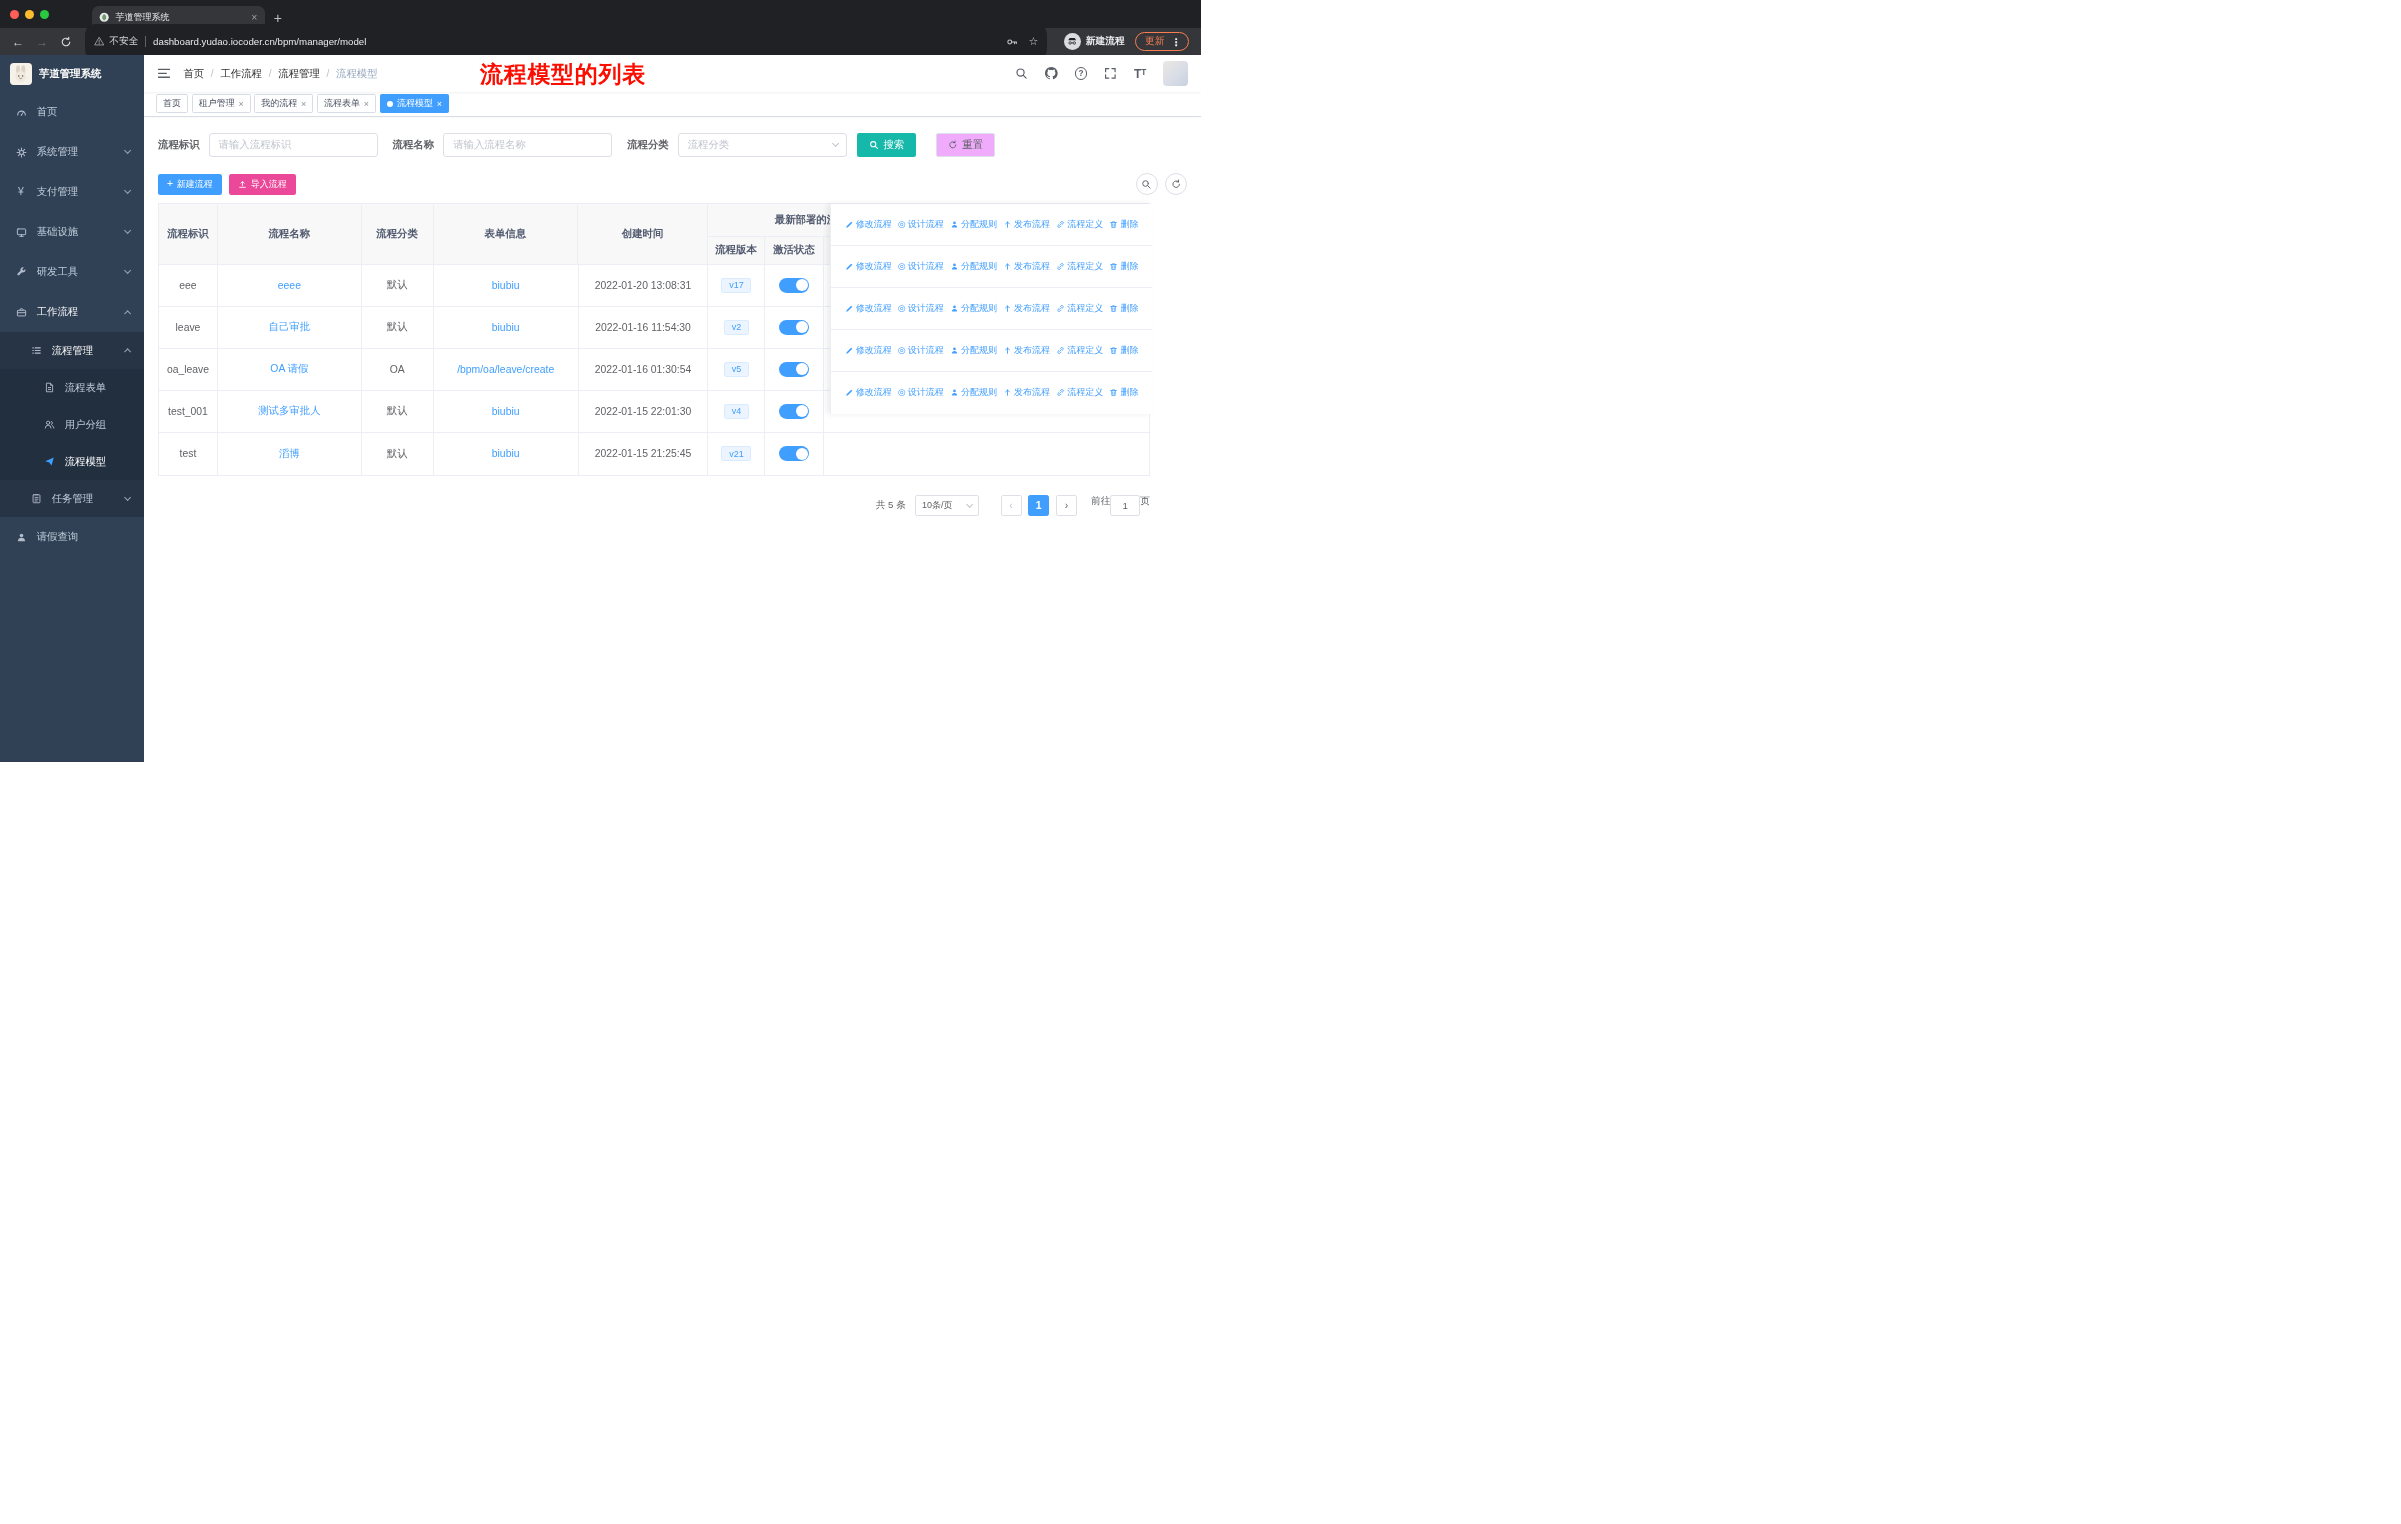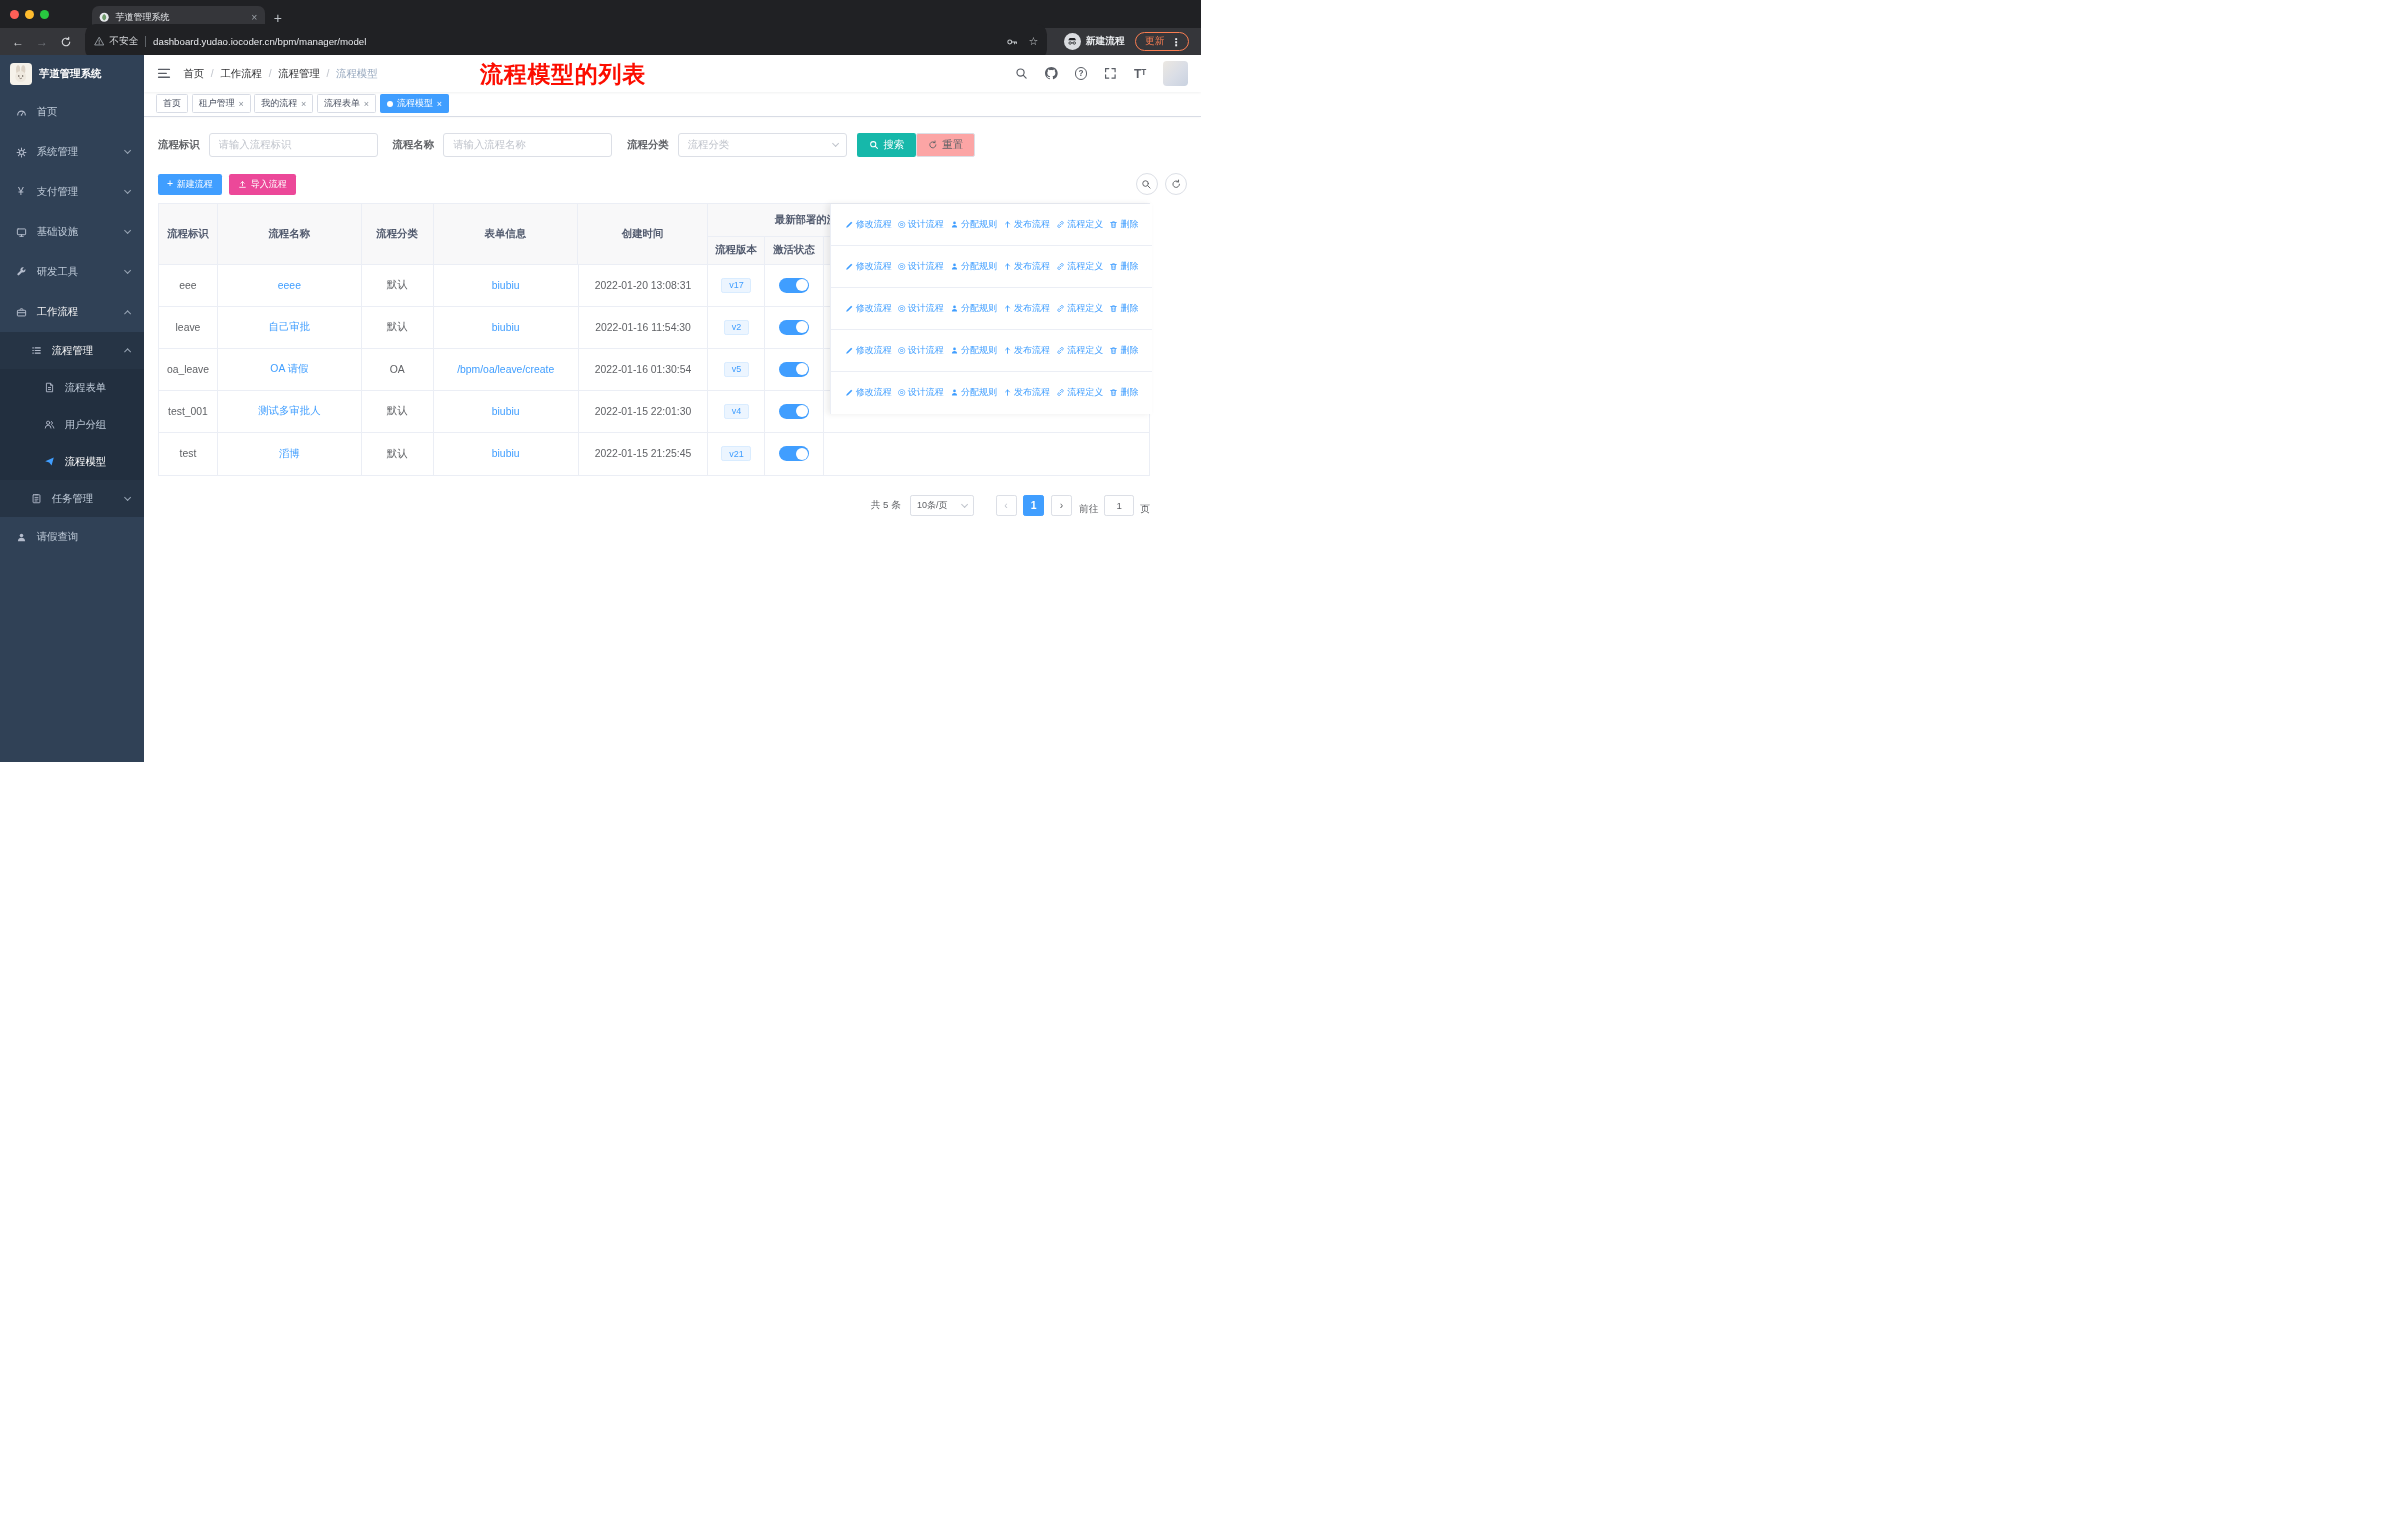--- a/index.html
+++ b/index.html
@@ -103,21 +103,21 @@
     font-size:10.4px;color:#606266;outline:none;font-family:inherit}
   .f-input::placeholder{color:#c0c4cc}
   .f-select{width:169px;height:24px;border:0.7px solid #dcdfe6;border-radius:3px;padding:0 7.4px 0 9px;
     display:flex;align-items:center;justify-content:space-between;color:#c0c4cc;cursor:pointer}
   .sel-arrow{width:5.2px;height:5.2px;border-right:1px solid #c0c4cc;border-bottom:1px solid #c0c4cc;
     transform:rotate(45deg);margin-top:-3px}
   .btn{height:24px;border-radius:2.2px;font-size:10.4px;display:inline-flex;align-items:center;gap:4.5px;
     padding:0 11px;cursor:pointer;border:0.7px solid transparent;font-family:inherit}
   .btn svg{width:9.7px;height:9.7px}
   .btn-search{background:#16b8aa;color:#fff;margin-left:-4.5px}
-  .btn-reset{background:#fca5a5;border-color:#dcdfe6;color:#606266;margin-left:0}
+  .btn-reset{background:#f0abfc;border-color:#dcdfe6;color:#606266;margin-left:20px}
 
   .action-row{display:flex;align-items:center;margin-top:16.4px}
   .btn-sm{height:21px;border-radius:2.2px;font-size:9px;display:inline-flex;align-items:center;gap:3.7px;
     padding:0 9px;cursor:pointer;color:#fff;border:none;font-family:inherit}
   .btn-sm svg{width:9px;height:9px}
   .btn-create{background:#409eff}
   .btn-create .plus{font-size:10.4px;line-height:1}
   .btn-import{background:#ec4899;margin-left:7.4px}
   .right-tools{margin-left:auto;display:flex;gap:7.4px}
   .circle-btn{width:22px;height:22px;border:0.7px solid #dcdfe6;border-radius:50%;background:#fff;
@@ -168,21 +168,21 @@
   
   .pagination{width:992px;display:flex;align-items:center;justify-content:flex-end;
     margin-top:19.4px;font-size:9.7px;color:#606266}
   .pg-total{margin-right:9px}
   .page-size{width:64px;height:21px;border:0.7px solid #dcdfe6;border-radius:2.2px;display:flex;
     align-items:center;justify-content:space-between;padding:0 6px;font-size:9px;cursor:pointer;margin-right:15px}
   .pg-btn{width:21px;height:21px;border:0.7px solid #dcdfe6;border-radius:2.2px;background:#fff;
     display:flex;align-items:center;justify-content:center;margin-left:6.7px;cursor:pointer;font-size:10.4px}
   .pg-btn.prev{color:#c0c4cc}
   .pg-btn.num{background:#409eff;border-color:#409eff;color:#fff;font-weight:700}
-  .goto{display:flex;align-items:flex-end;gap:6px;margin-left:7px}
+  .goto{display:flex;align-items:flex-start;gap:0;margin-left:14px}
   .goto input{width:30px;height:21px;border:0.7px solid #dcdfe6;border-radius:2.2px;text-align:center;
     font-size:9.7px;color:#606266;outline:none;font-family:inherit}
 </style>
 </head>
 <body>
 
 <div>
   <div class="chrome-top">
     <div class="traffic">
       <span class="light red"></span>

